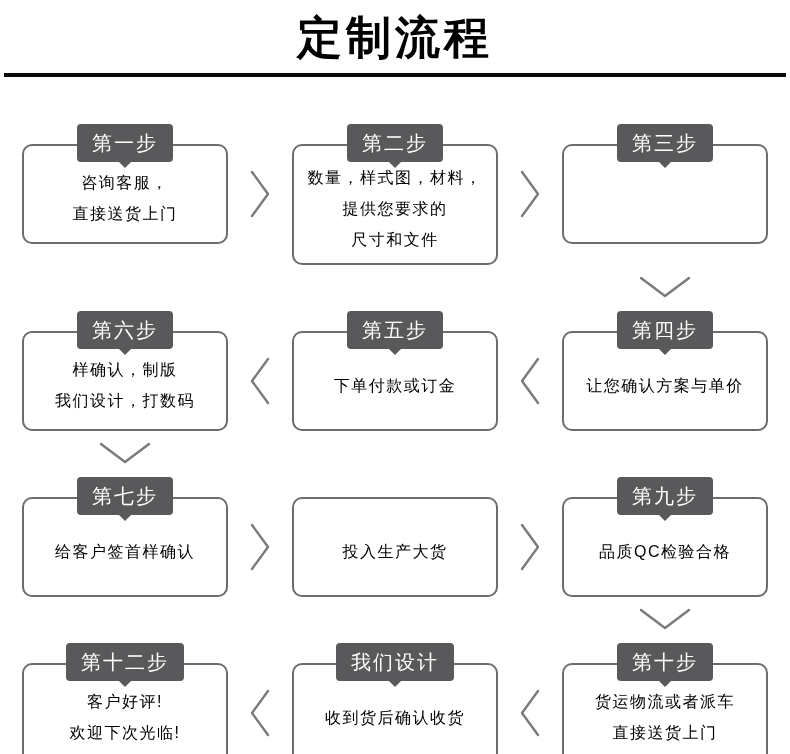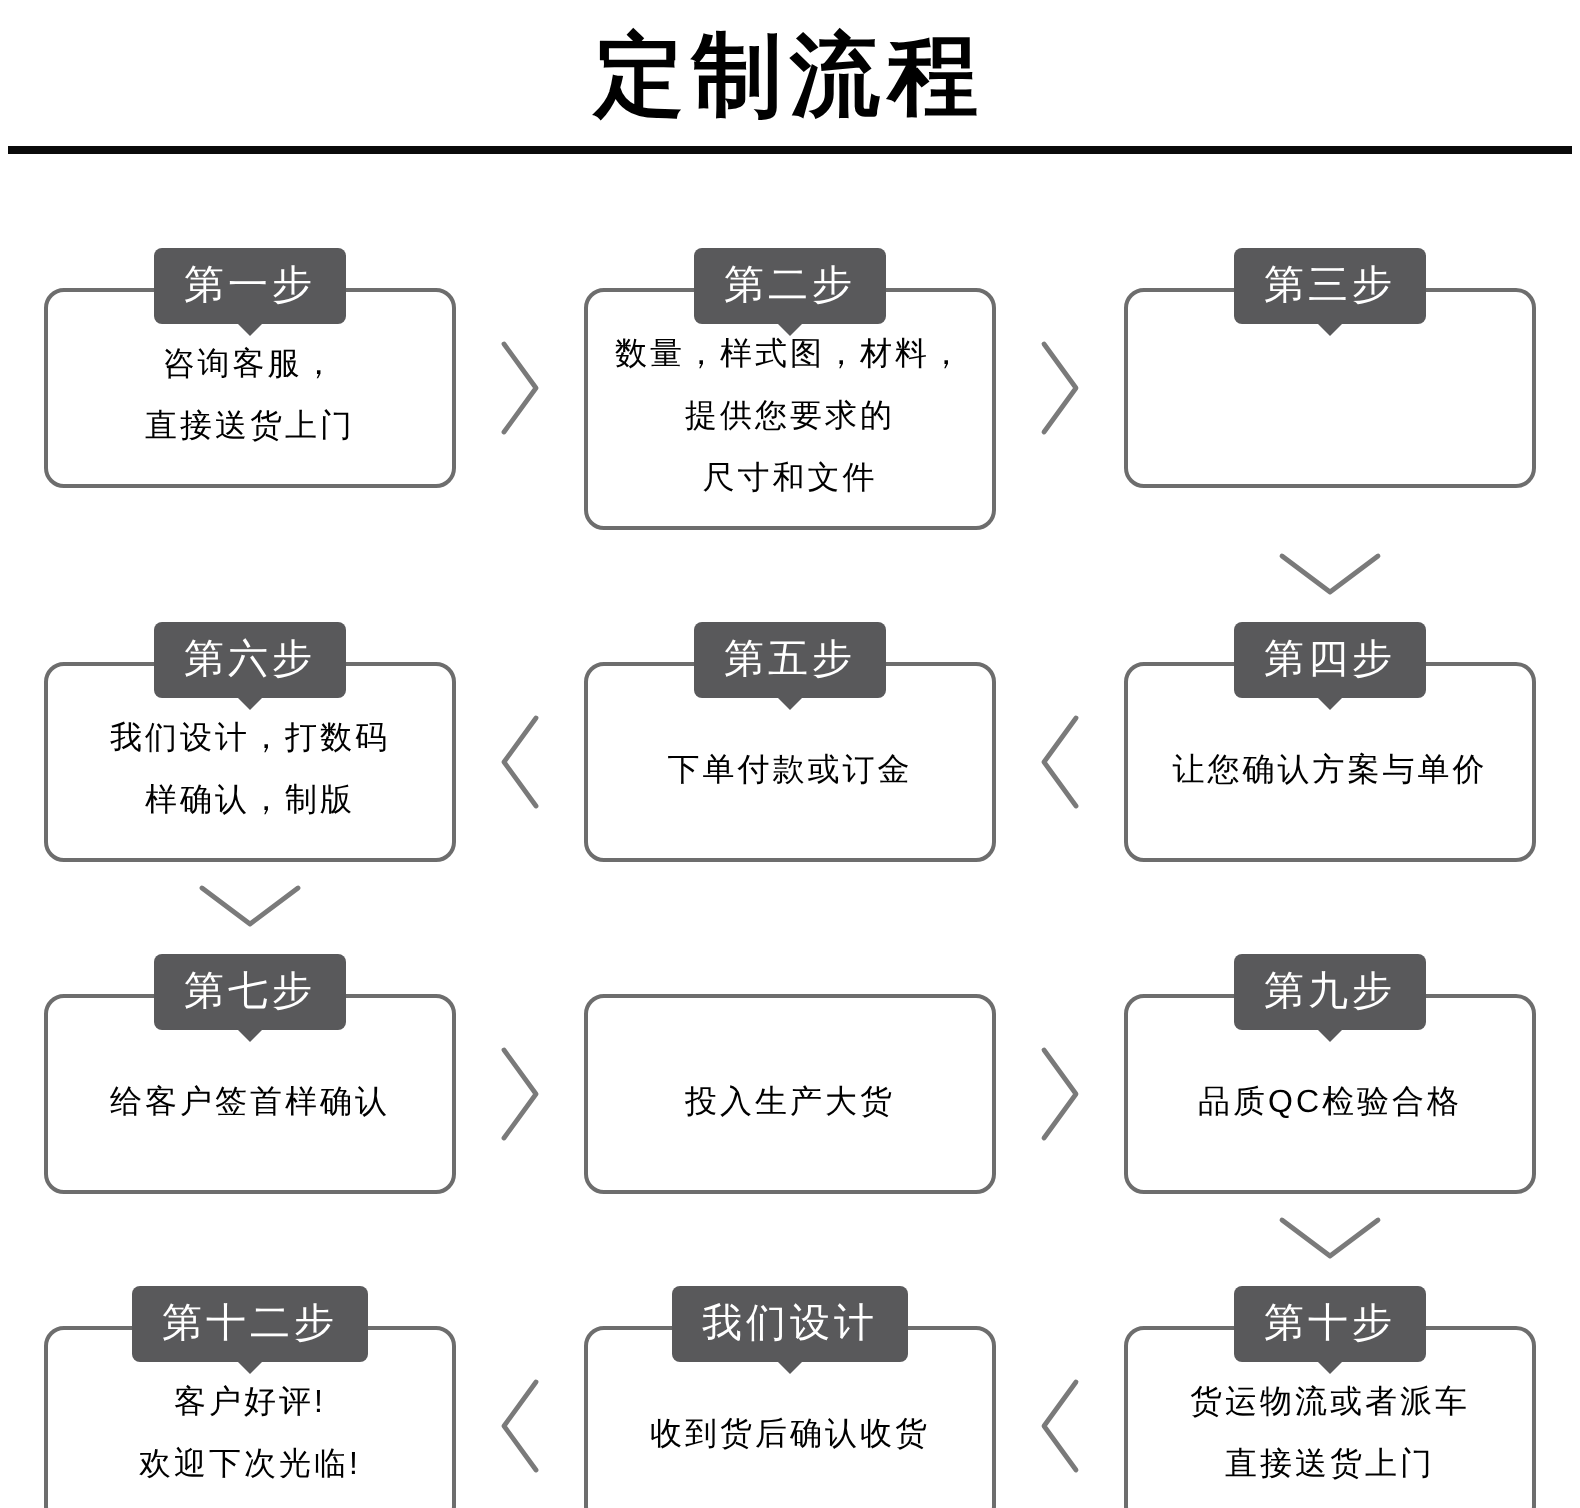--- a/index.html
+++ b/index.html
@@ -123,22 +123,22 @@
       <div class="down-cell at-col-5">
         <svg class="chev" width="56" height="26" viewBox="0 0 56 26">
             <polyline points="4,4 28,22 52,4" fill="none" stroke="#7a7a7a" stroke-width="2.4" stroke-linecap="round" stroke-linejoin="round"></polyline>
           </svg>
       </div>
     </div>
 
     <div class="box-row">
       <div class="box">
         <div class="tab"><span>第六步</span></div>
+        <div class="line">样确认，制版</div>
         <div class="line">我们设计，打数码</div>
-        <div class="line">样确认，制版</div>
       </div>
       <div class="arrow-cell">
         <svg class="chev" width="24" height="52" viewBox="0 0 24 52">
             <polyline points="20,4 4,26 20,48" fill="none" stroke="#7a7a7a" stroke-width="2.4" stroke-linecap="round" stroke-linejoin="round"></polyline>
           </svg>
       </div>
       <div class="box">
         <div class="tab"><span>第五步</span></div>
         <div class="line">下单付款或订金</div>
       </div>

